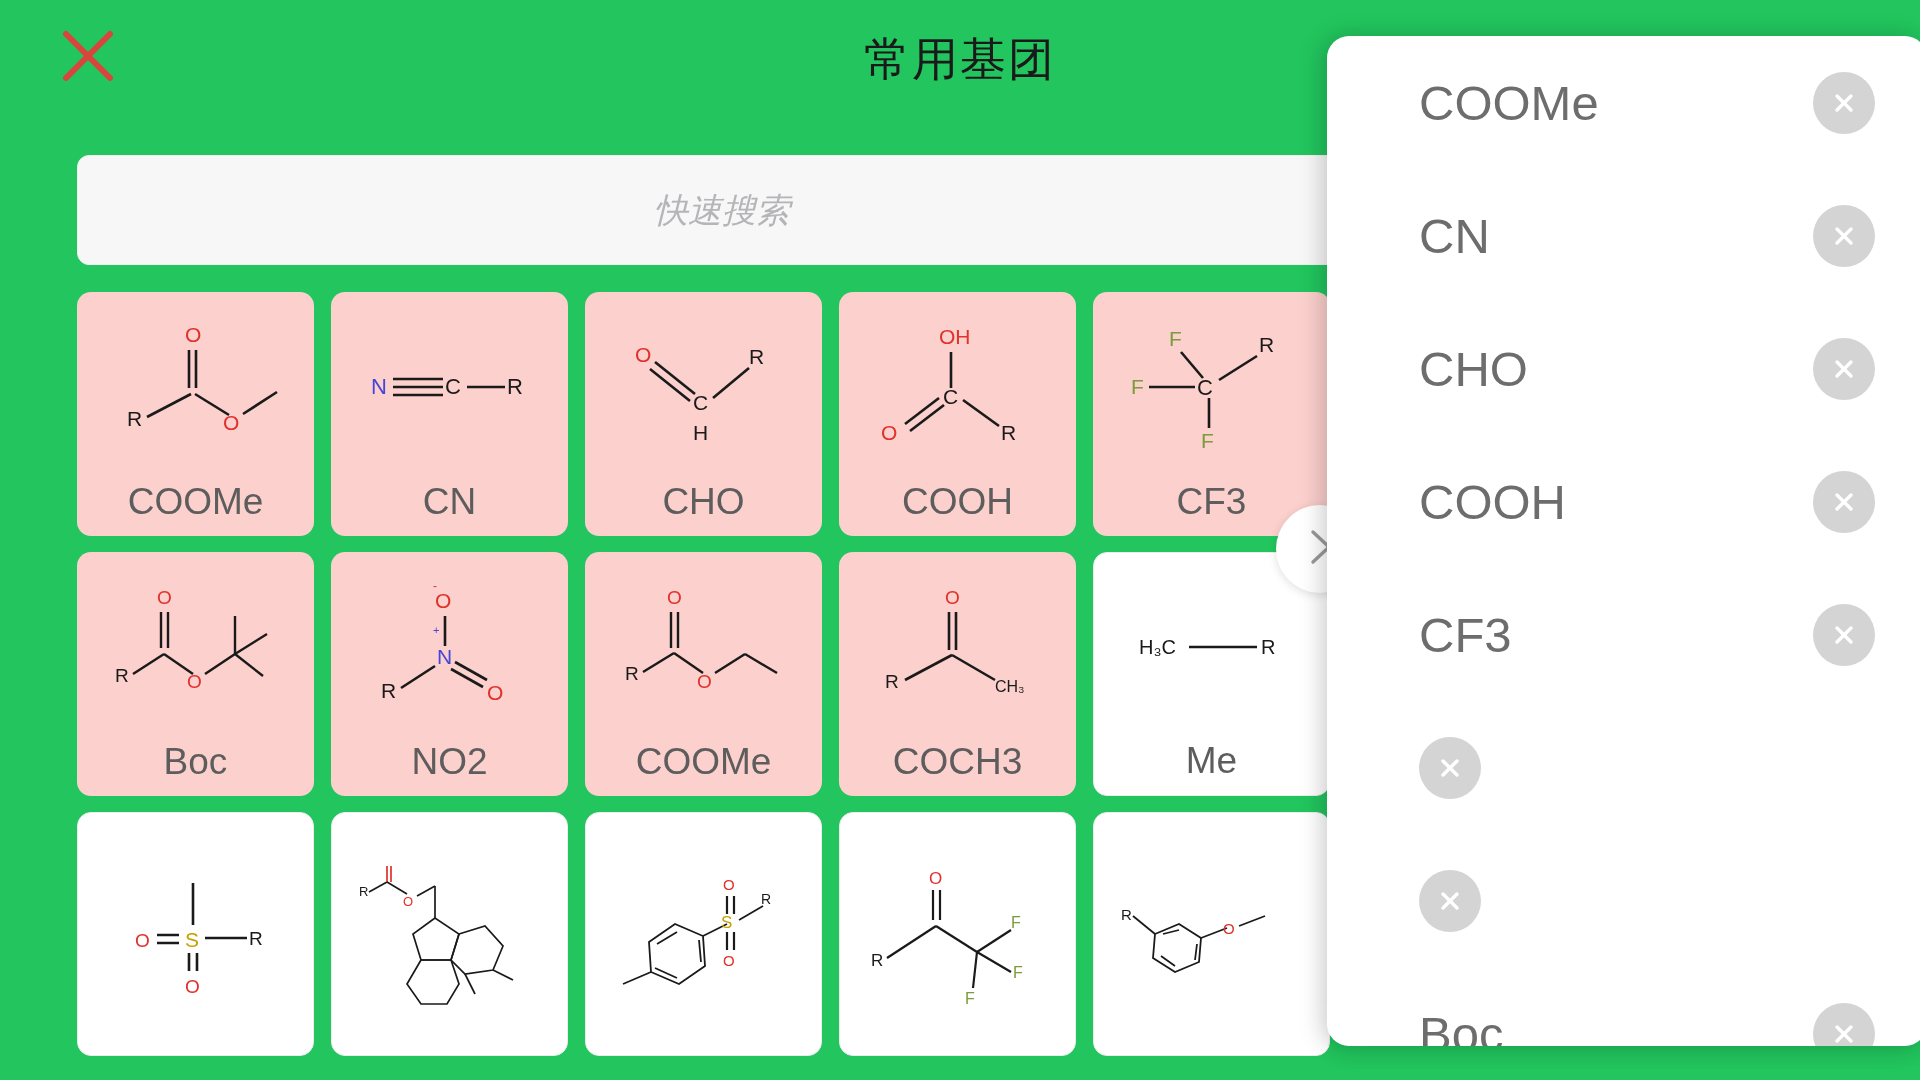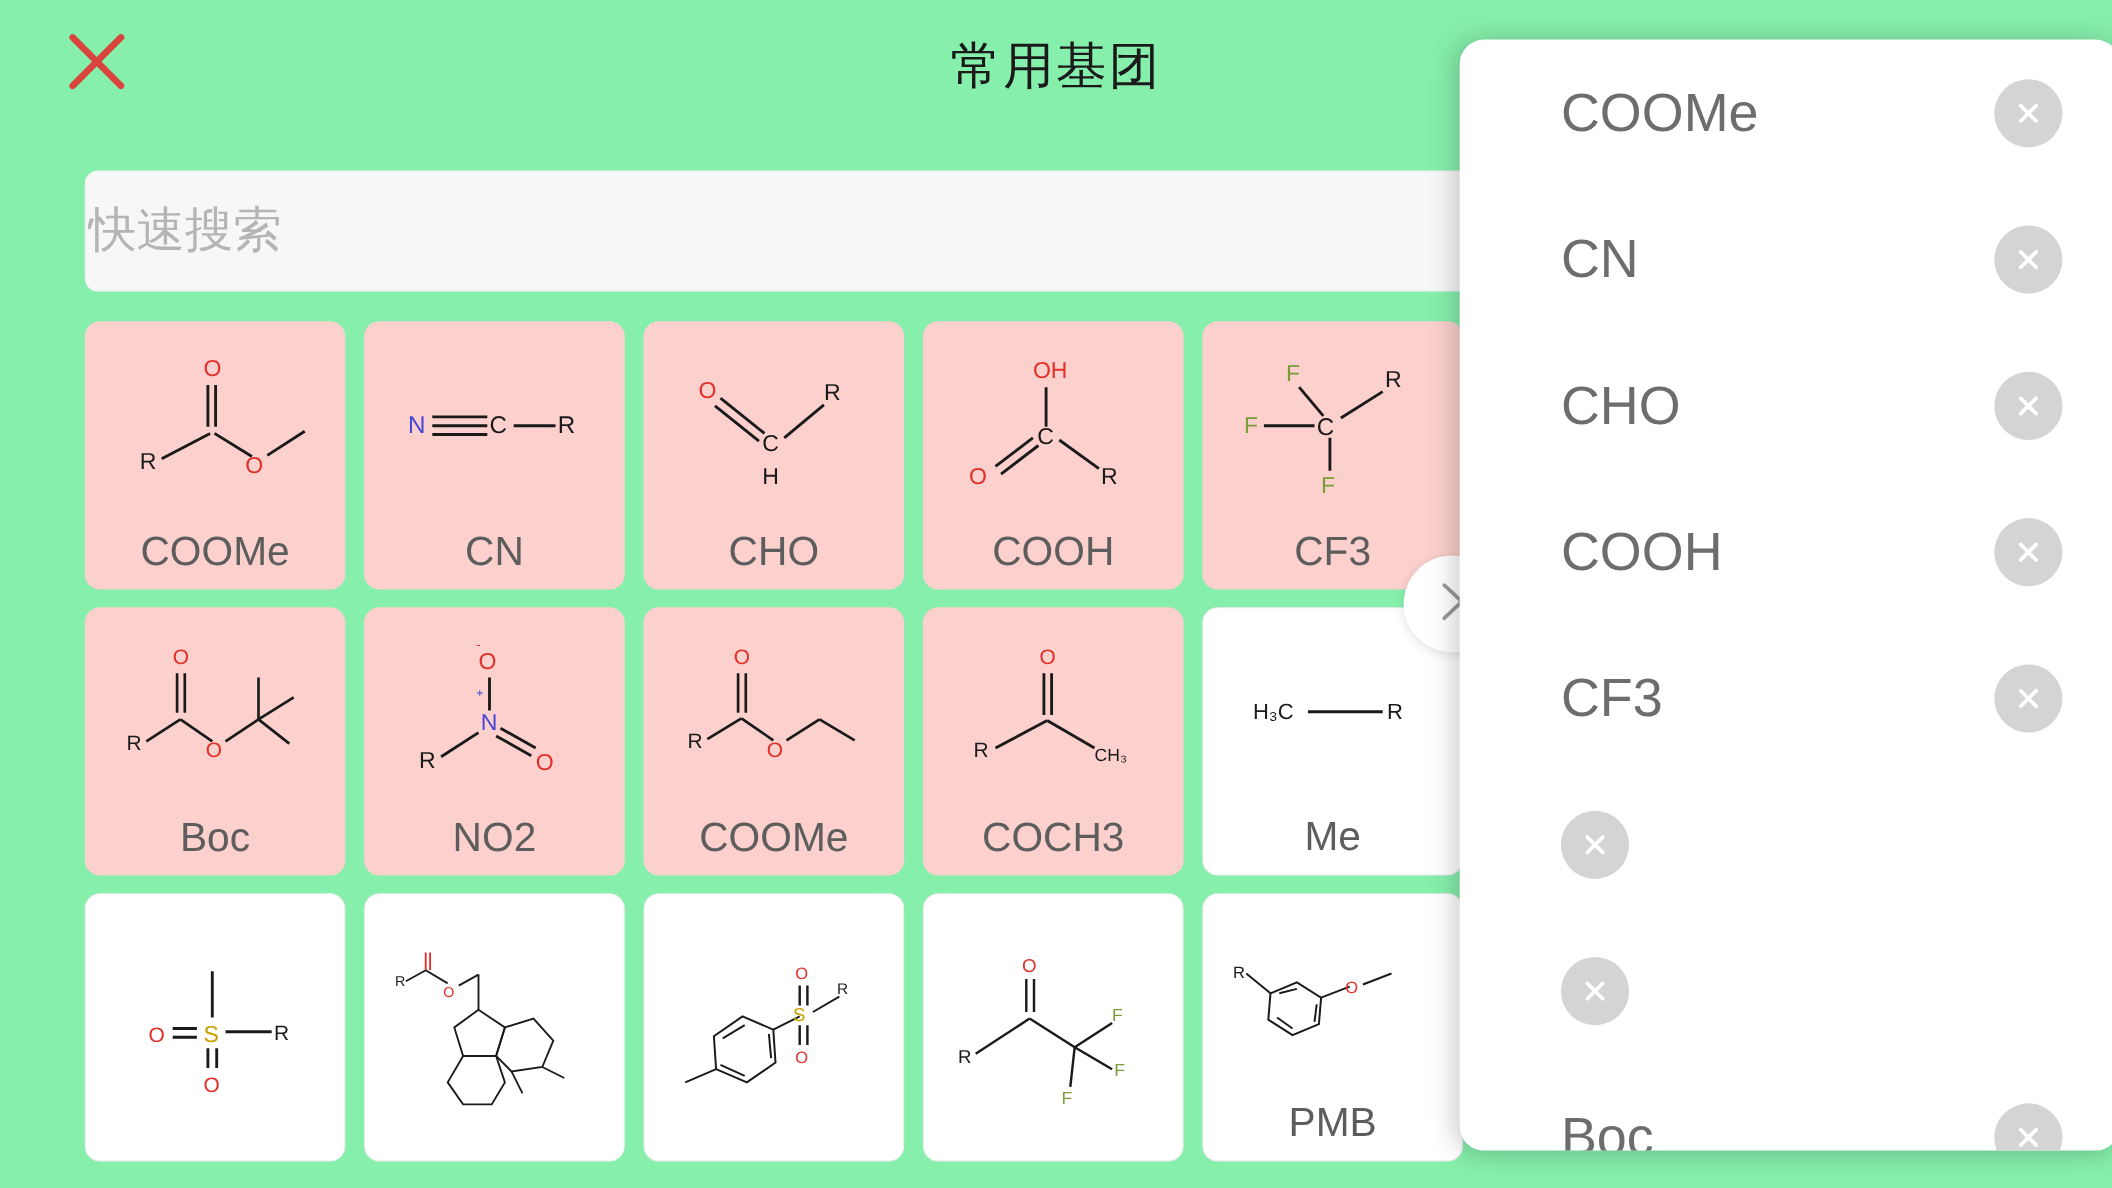--- a/index.html
+++ b/index.html
@@ -2,21 +2,21 @@
 <html><head>
 <meta charset="utf-8">
 <style>
   html,body{margin:0;padding:0;}
   body{
     width:1920px;height:1080px;
     background:#ffffff;
     font-family:"Liberation Sans","DejaVu Sans",sans-serif;
     overflow:hidden;position:relative;
   }
-  .app{position:absolute;inset:0;background:#86efac;}
+  .app{position:absolute;inset:0;background:#22c55e;}
 
   
   .header{position:absolute;top:0;left:0;width:1920px;height:128px;}
   .close-x{
     position:absolute;left:60px;top:28px;width:56px;height:56px;cursor:pointer;
   }
   .close-x svg{display:block;}
   .title{
     position:absolute;left:0;top:28px;width:1920px;text-align:center;
     font-size:46px;color:#1a1a1a;letter-spacing:2px;line-height:62px;
@@ -24,22 +24,23 @@
   }
 
   
   .search-wrap{
     position:absolute;left:77px;top:155px;width:1290px;height:110px;
     background:#f7f7f8;border-radius:12px;border:1px solid #f0f0f1;
     box-sizing:border-box;display:flex;align-items:center;justify-content:center;
   }
   .search-input{
     width:100%;height:100%;border:0;background:transparent;outline:none;
-    text-align:left;font-size:44px;color:#333;
+    text-align:center;font-size:34px;color:#333;
     font-family:"Liberation Sans","DejaVu Sans",sans-serif;
+    font-style:italic;
   }
   .search-input::placeholder{color:#b5b5b8;}
 
   
   .grid{
     position:absolute;left:77px;top:292px;width:1310px;
     display:flex;flex-wrap:wrap;gap:16px 17px;
   }
   .card{
     width:237px;height:244px;border-radius:14px;
@@ -358,21 +359,20 @@
             <polygon points="38,72 62,62 84,76 82,100 58,110 36,96"></polygon>
             <line x1="46" y1="72" x2="62" y2="68"></line>
             <line x1="80" y1="82" x2="78" y2="98"></line>
             <line x1="44" y1="94" x2="58" y2="104"></line>
             <line x1="84" y1="76" x2="110" y2="66"></line>
           </g>
           <text x="106" y="72" font-size="15" fill="#e0312a" font-family="Liberation Sans, sans-serif">O</text>
           <line x1="122" y1="64" x2="148" y2="54" stroke="#1a1a1a" stroke-width="1.8"></line>
         </svg>
       </div>
-      <div class="cap">PMB</div>
     </div>
 
   </div>
 
   <div class="pager">
     <span>
       <svg width="30" height="42" viewBox="0 0 30 42">
         <polyline points="8,6 24,21 8,36" fill="none" stroke="#9a9a9a" stroke-width="3.4" stroke-linecap="round" stroke-linejoin="round"></polyline>
       </svg>
     </span>

